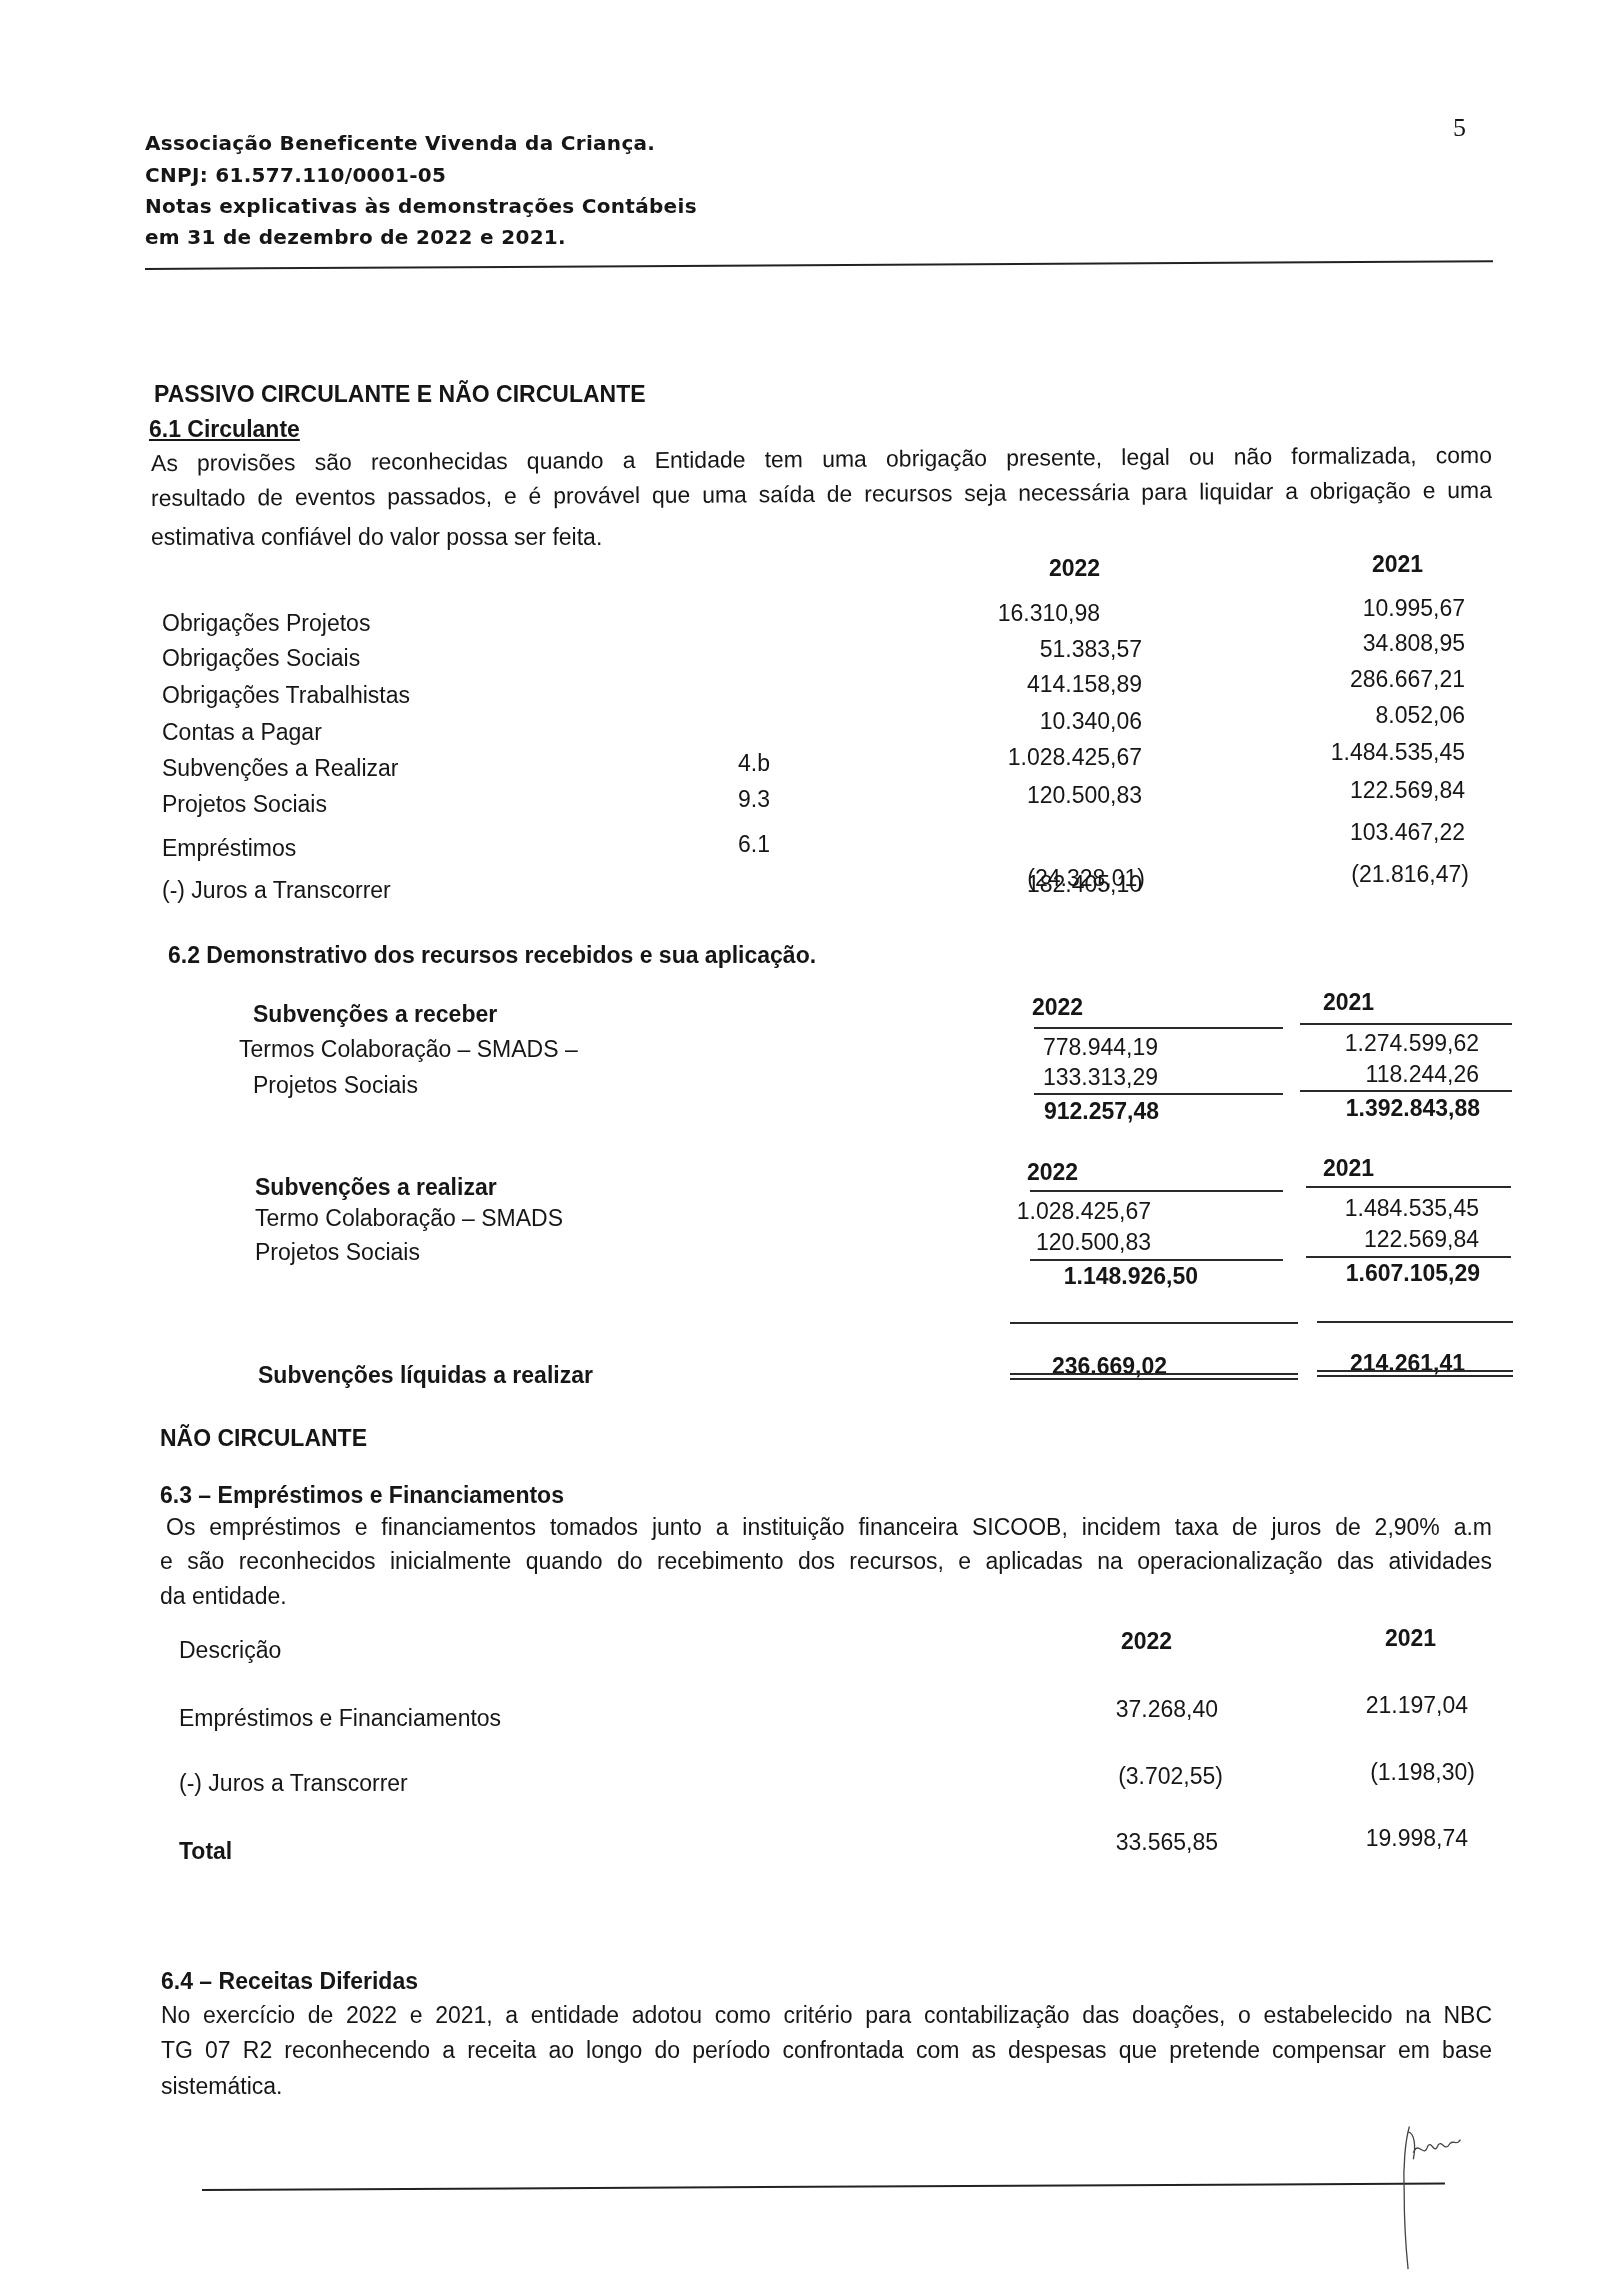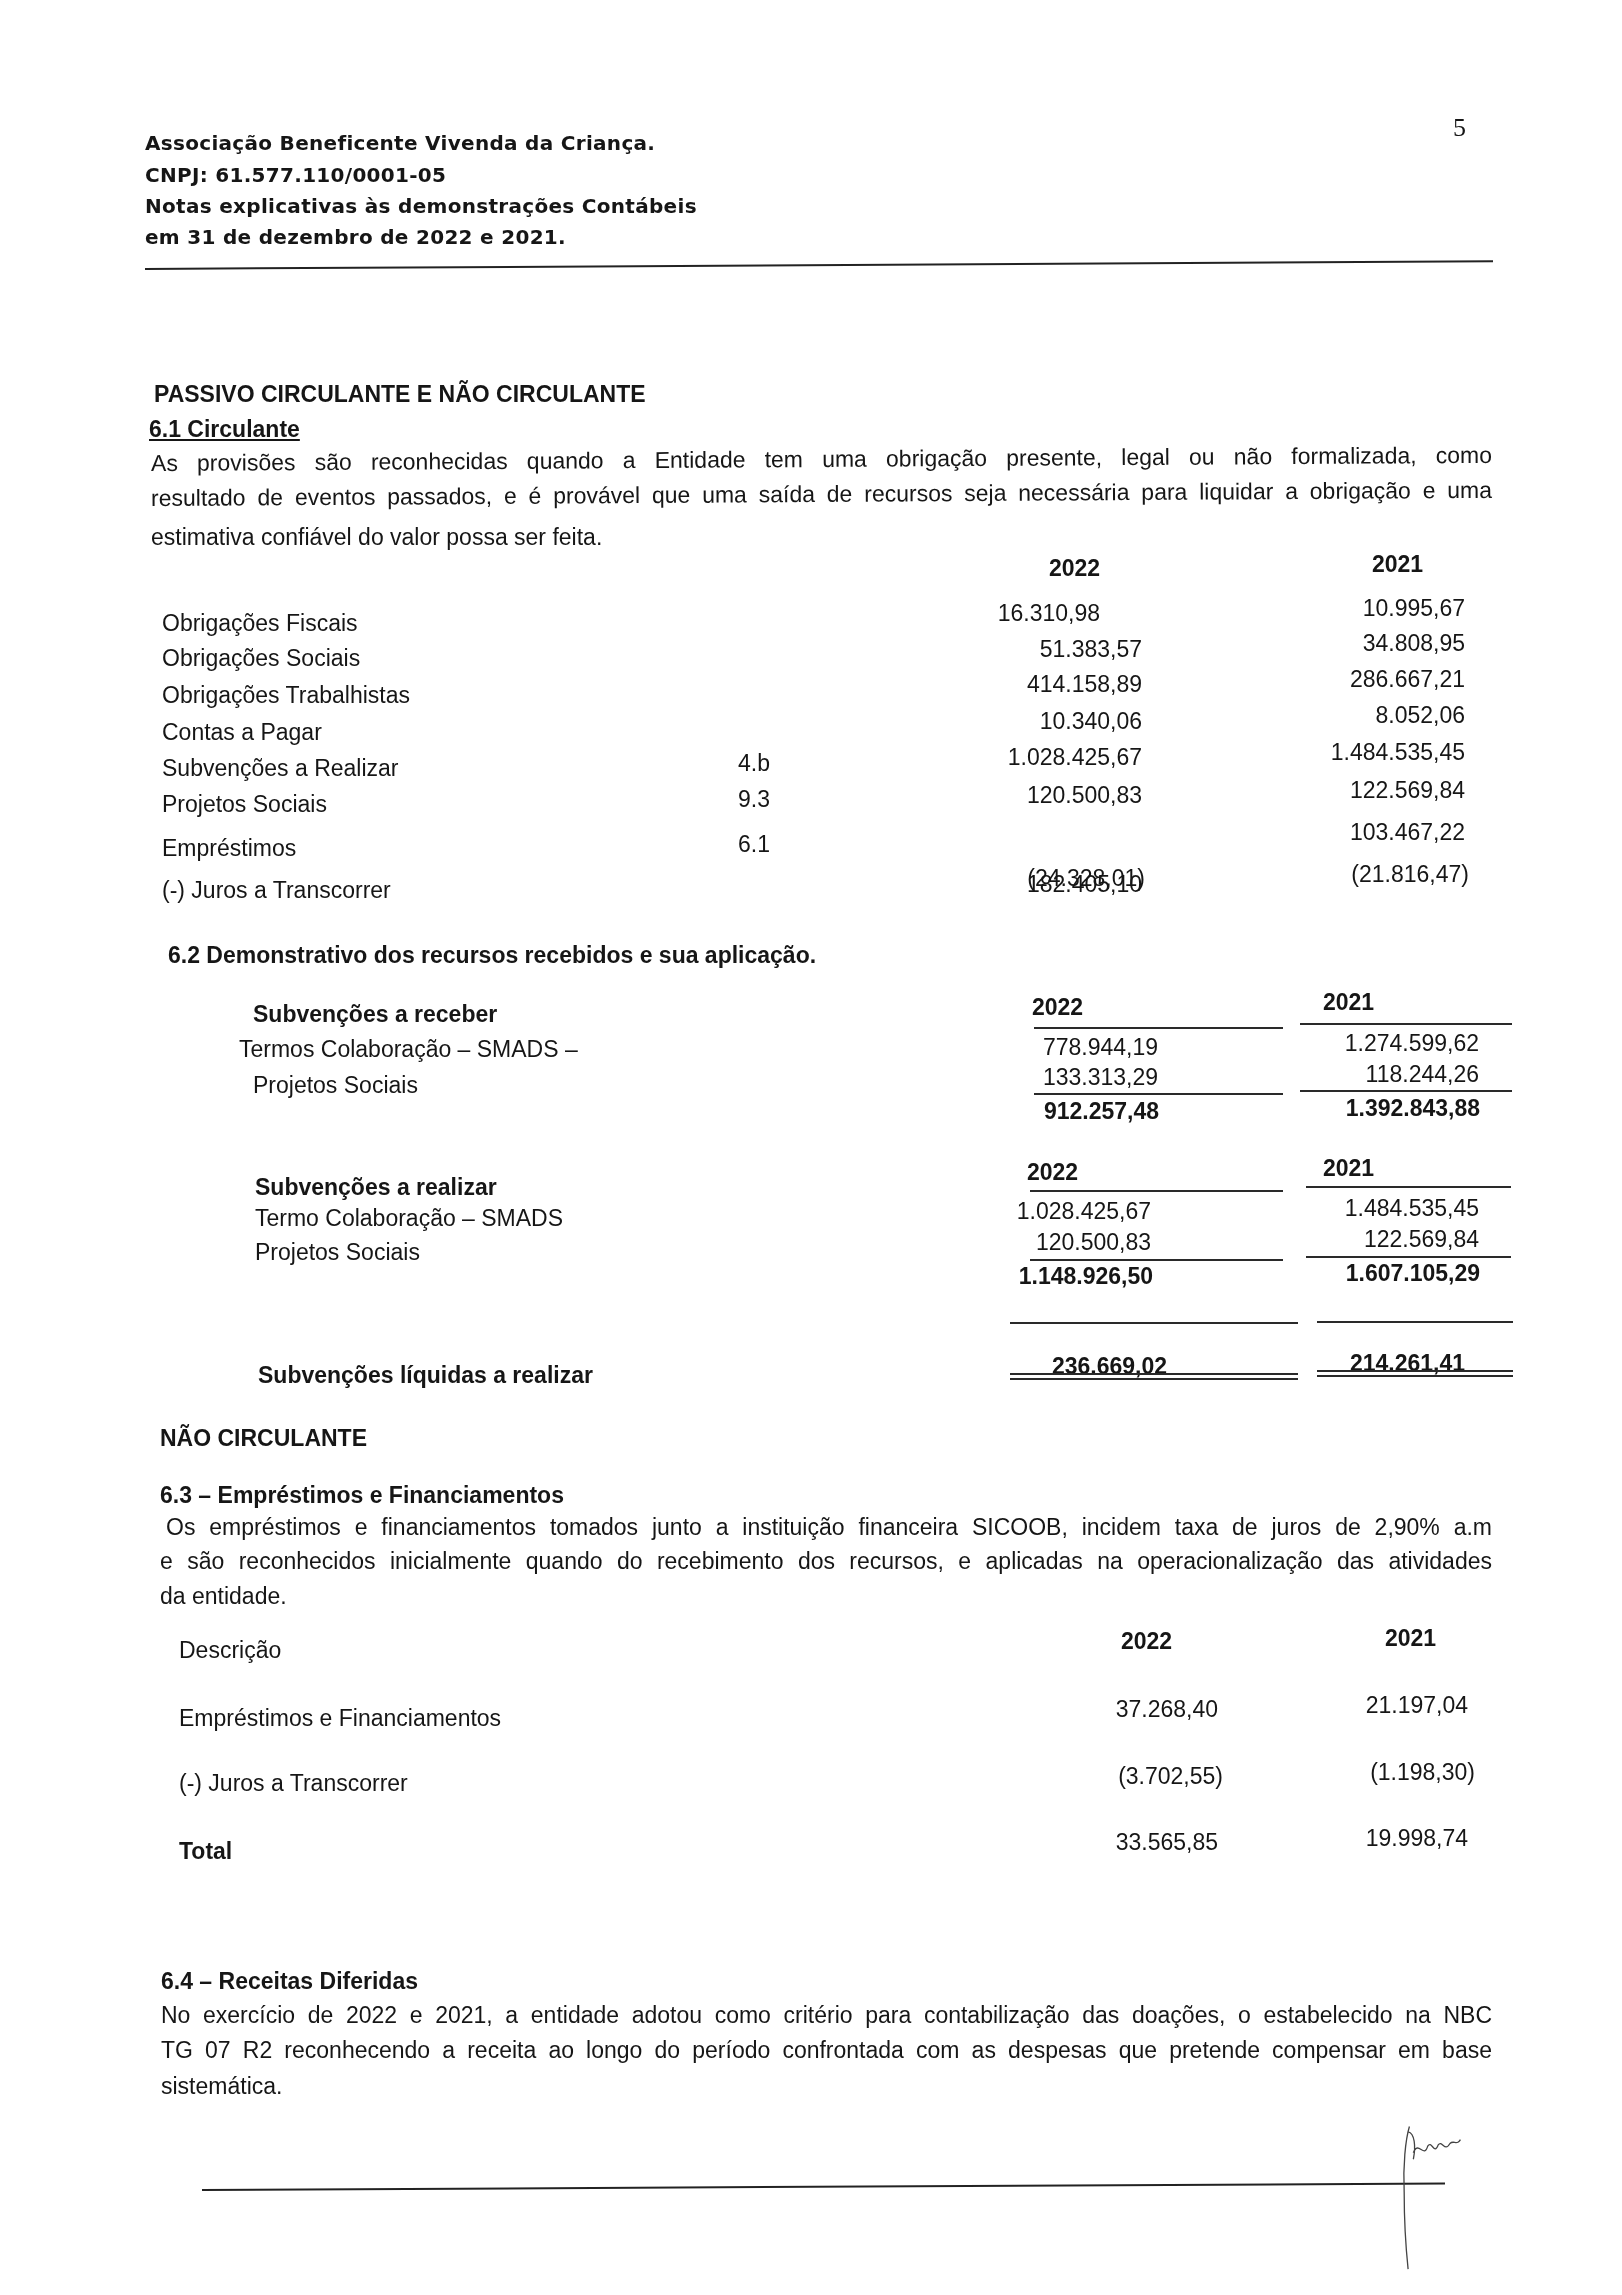--- a/index.html
+++ b/index.html
@@ -32,21 +32,21 @@
 <div class="abs body-txt bold ital" style="left:154px; top:380px;">PASSIVO CIRCULANTE E NÃO CIRCULANTE</div>
 <div class="abs body-txt bold" style="left:149px; top:415px;text-decoration:underline;">6.1 Circulante</div>
 <div class="abs body-txt para" style="left:151px; top:449px; width:1341px; transform:rotate(-0.35deg); transform-origin:left;">As provisões são reconhecidas quando a Entidade tem uma obrigação presente, legal ou não formalizada, como</div>
 <div class="abs body-txt para" style="left:151px; top:484px; width:1341px; transform:rotate(-0.35deg); transform-origin:left;">resultado de eventos passados, e é provável que uma saída de recursos seja necessária para liquidar a obrigação e uma</div>
 <div class="abs body-txt para last" style="left:151px; top:523px; width:1341px;">estimativa confiável do valor possa ser feita.</div>
 
 <div class="abs body-txt yr" style="left:1009px; top:554px;">2022</div>
 <div class="abs body-txt yr" style="left:1332px; top:550px;">2021</div>
 
 <div>
-  <div class="abs body-txt" style="left:162px; top:609px;">Obrigações Fiscais</div>
+  <div class="abs body-txt" style="left:162px; top:609px;">Obrigações Projetos</div>
   <div class="abs body-txt num" style="left:904px; top:599px;">16.310,98</div>
   <div class="abs body-txt num" style="left:1269px; top:594px;">10.995,67</div>
 
   <div class="abs body-txt" style="left:162px; top:644px;">Obrigações Sociais</div>
   <div class="abs body-txt num" style="left:946px; top:635px;">51.383,57</div>
   <div class="abs body-txt num" style="left:1269px; top:629px;">34.808,95</div>
 
   <div class="abs body-txt" style="left:162px; top:681px;">Obrigações Trabalhistas</div>
   <div class="abs body-txt num" style="left:946px; top:670px;">414.158,89</div>
   <div class="abs body-txt num" style="left:1269px; top:665px;">286.667,21</div>
@@ -108,21 +108,21 @@
   <div class="abs body-txt" style="left:255px; top:1204px;">Termo Colaboração – SMADS</div>
   <div class="abs body-txt num" style="left:955px; top:1197px;">1.028.425,67</div>
   <div class="abs body-txt num" style="left:1283px; top:1194px;">1.484.535,45</div>
 
   <div class="abs body-txt" style="left:255px; top:1238px;">Projetos Sociais</div>
   <div class="abs body-txt num" style="left:955px; top:1228px;">120.500,83</div>
   <div class="abs body-txt num" style="left:1283px; top:1225px;">122.569,84</div>
   <div class="abs uline" style="left:1030px; top:1259px; width:253px;"></div>
   <div class="abs uline" style="left:1306px; top:1256px; width:205px;"></div>
 
-  <div class="abs body-txt num bold" style="left:957px; top:1262px;">1.148.926,50</div>
+  <div class="abs body-txt num bold" style="left:1002px; top:1262px;">1.148.926,50</div>
   <div class="abs body-txt num bold" style="left:1284px; top:1259px;">1.607.105,29</div>
 </div>
 
 <div>
   <div class="abs uline" style="left:1010px; top:1322px; width:288px;"></div>
   <div class="abs uline" style="left:1317px; top:1321px; width:196px;"></div>
   <div class="abs body-txt bold" style="left:258px; top:1361px;">Subvenções líquidas a realizar</div>
   <div class="abs body-txt num bold" style="left:971px; top:1352px;">236.669,02</div>
   <div class="abs body-txt num bold" style="left:1269px; top:1349px;">214.261,41</div>
   <div class="abs dline" style="left:1010px; top:1373px; width:288px;"></div>

